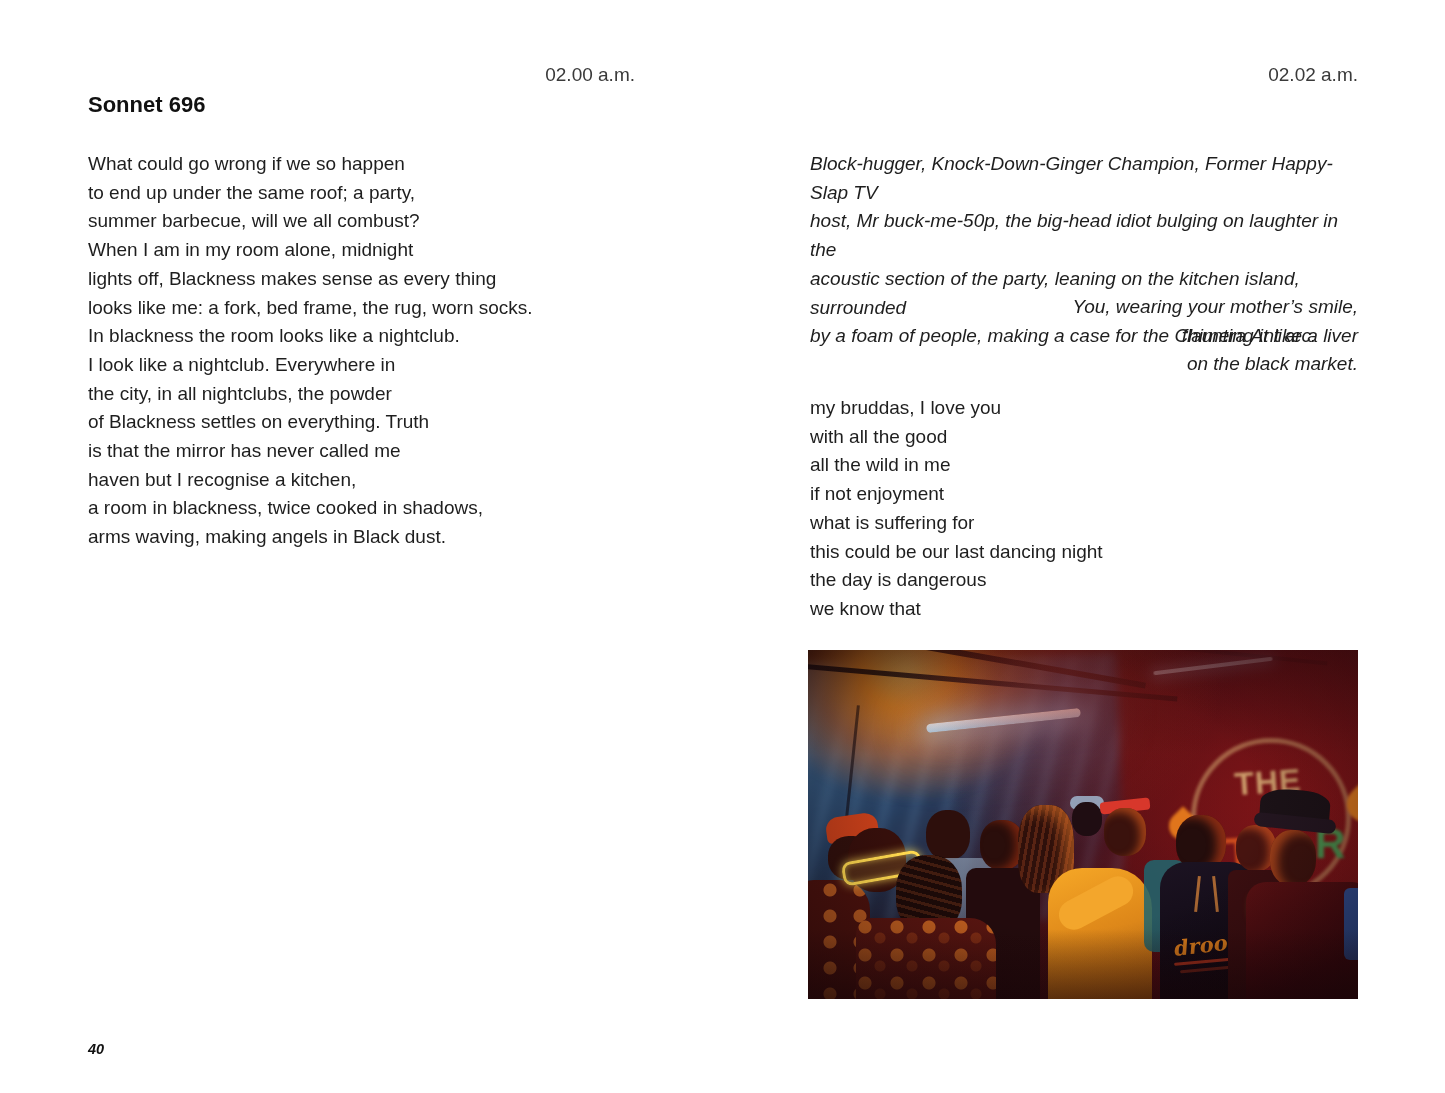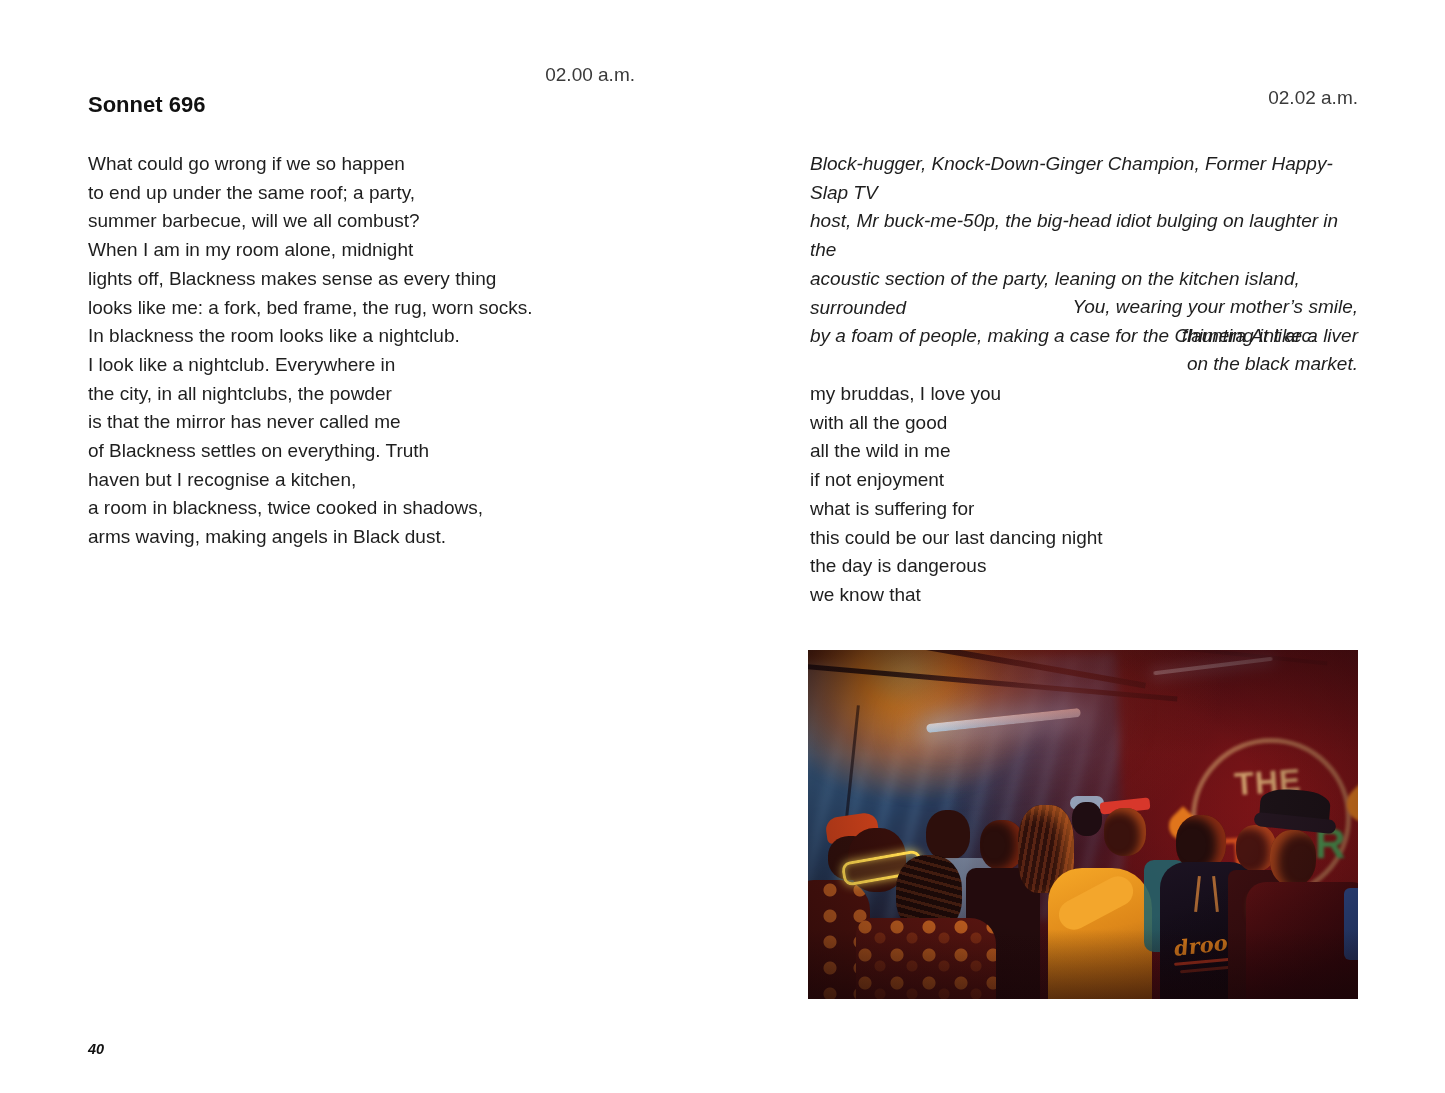--- a/index.html
+++ b/index.html
@@ -5,32 +5,32 @@
   html,body{margin:0;padding:0;background:#e8e8e8;}
   .spread{
     position:relative;width:1445px;height:1093px;background:#ffffff;
     font-family:"Liberation Sans","DejaVu Sans",sans-serif;
     color:#1e1e1e;overflow:hidden;
   }
   .header-time{
     position:absolute;top:64px;font-size:19px;color:#3a3a3a;text-align:right;
   }
   .header-time.left{left:88px;width:547px;text-align:right;}
-  .header-time.right{left:810px;width:548px;margin-top:23px;}
+  .header-time.right{left:810px;width:548px;}
   .title{
     position:absolute;left:88px;top:92px;margin:0;
     font-size:22px;font-weight:bold;color:#111;
   }
   .poem,.para{
     position:absolute;font-size:19px;line-height:28.7px;
   }
   .left-poem{left:88px;top:150px;width:560px;}
   .italic-para{left:810px;top:150px;width:552px;font-style:italic;}
   .right-align-block{left:810px;top:293px;width:548px;font-style:italic;text-align:right;}
-  .right-poem{left:810px;top:380px;width:548px;}
+  .right-poem{left:810px;top:394px;width:548px;}
   .page-number{
     position:absolute;left:88px;top:1041px;font-size:14.5px;font-weight:bold;color:#111;font-style:italic;
   }
 
   
   .photo{
     position:absolute;left:808px;top:650px;width:550px;height:349px;margin:0;
     overflow:hidden;background:#250a0e;
   }
   .photo *{position:absolute;}
@@ -148,22 +148,22 @@
   <div class="poem left-poem">
       <div class="line">What could go wrong if we so happen</div>
       <div class="line">to end up under the same roof; a party,</div>
       <div class="line">summer barbecue, will we all combust?</div>
       <div class="line">When I am in my room alone, midnight</div>
       <div class="line">lights off, Blackness makes sense as every thing</div>
       <div class="line">looks like me: a fork, bed frame, the rug, worn socks.</div>
       <div class="line">In blackness the room looks like a nightclub.</div>
       <div class="line">I look like a nightclub. Everywhere in</div>
       <div class="line">the city, in all nightclubs, the powder</div>
+      <div class="line">of Blackness settles on everything. Truth</div>
       <div class="line">is that the mirror has never called me</div>
-      <div class="line">of Blackness settles on everything. Truth</div>
       <div class="line">haven but I recognise a kitchen,</div>
       <div class="line">a room in blackness, twice cooked in shadows,</div>
       <div class="line">arms waving, making angels in Black dust.</div>
     </div>
 
   <div class="para italic-para">
       <div class="line">Block-hugger, Knock-Down-Ginger Champion, Former Happy-Slap TV</div>
       <div class="line">host, Mr buck-me-50p, the big-head idiot bulging on laughter in the</div>
       <div class="line">acoustic section of the party, leaning on the kitchen island, surrounded</div>
       <div class="line">by a foam of people, making a case for the Chimera Ant arc.</div>

